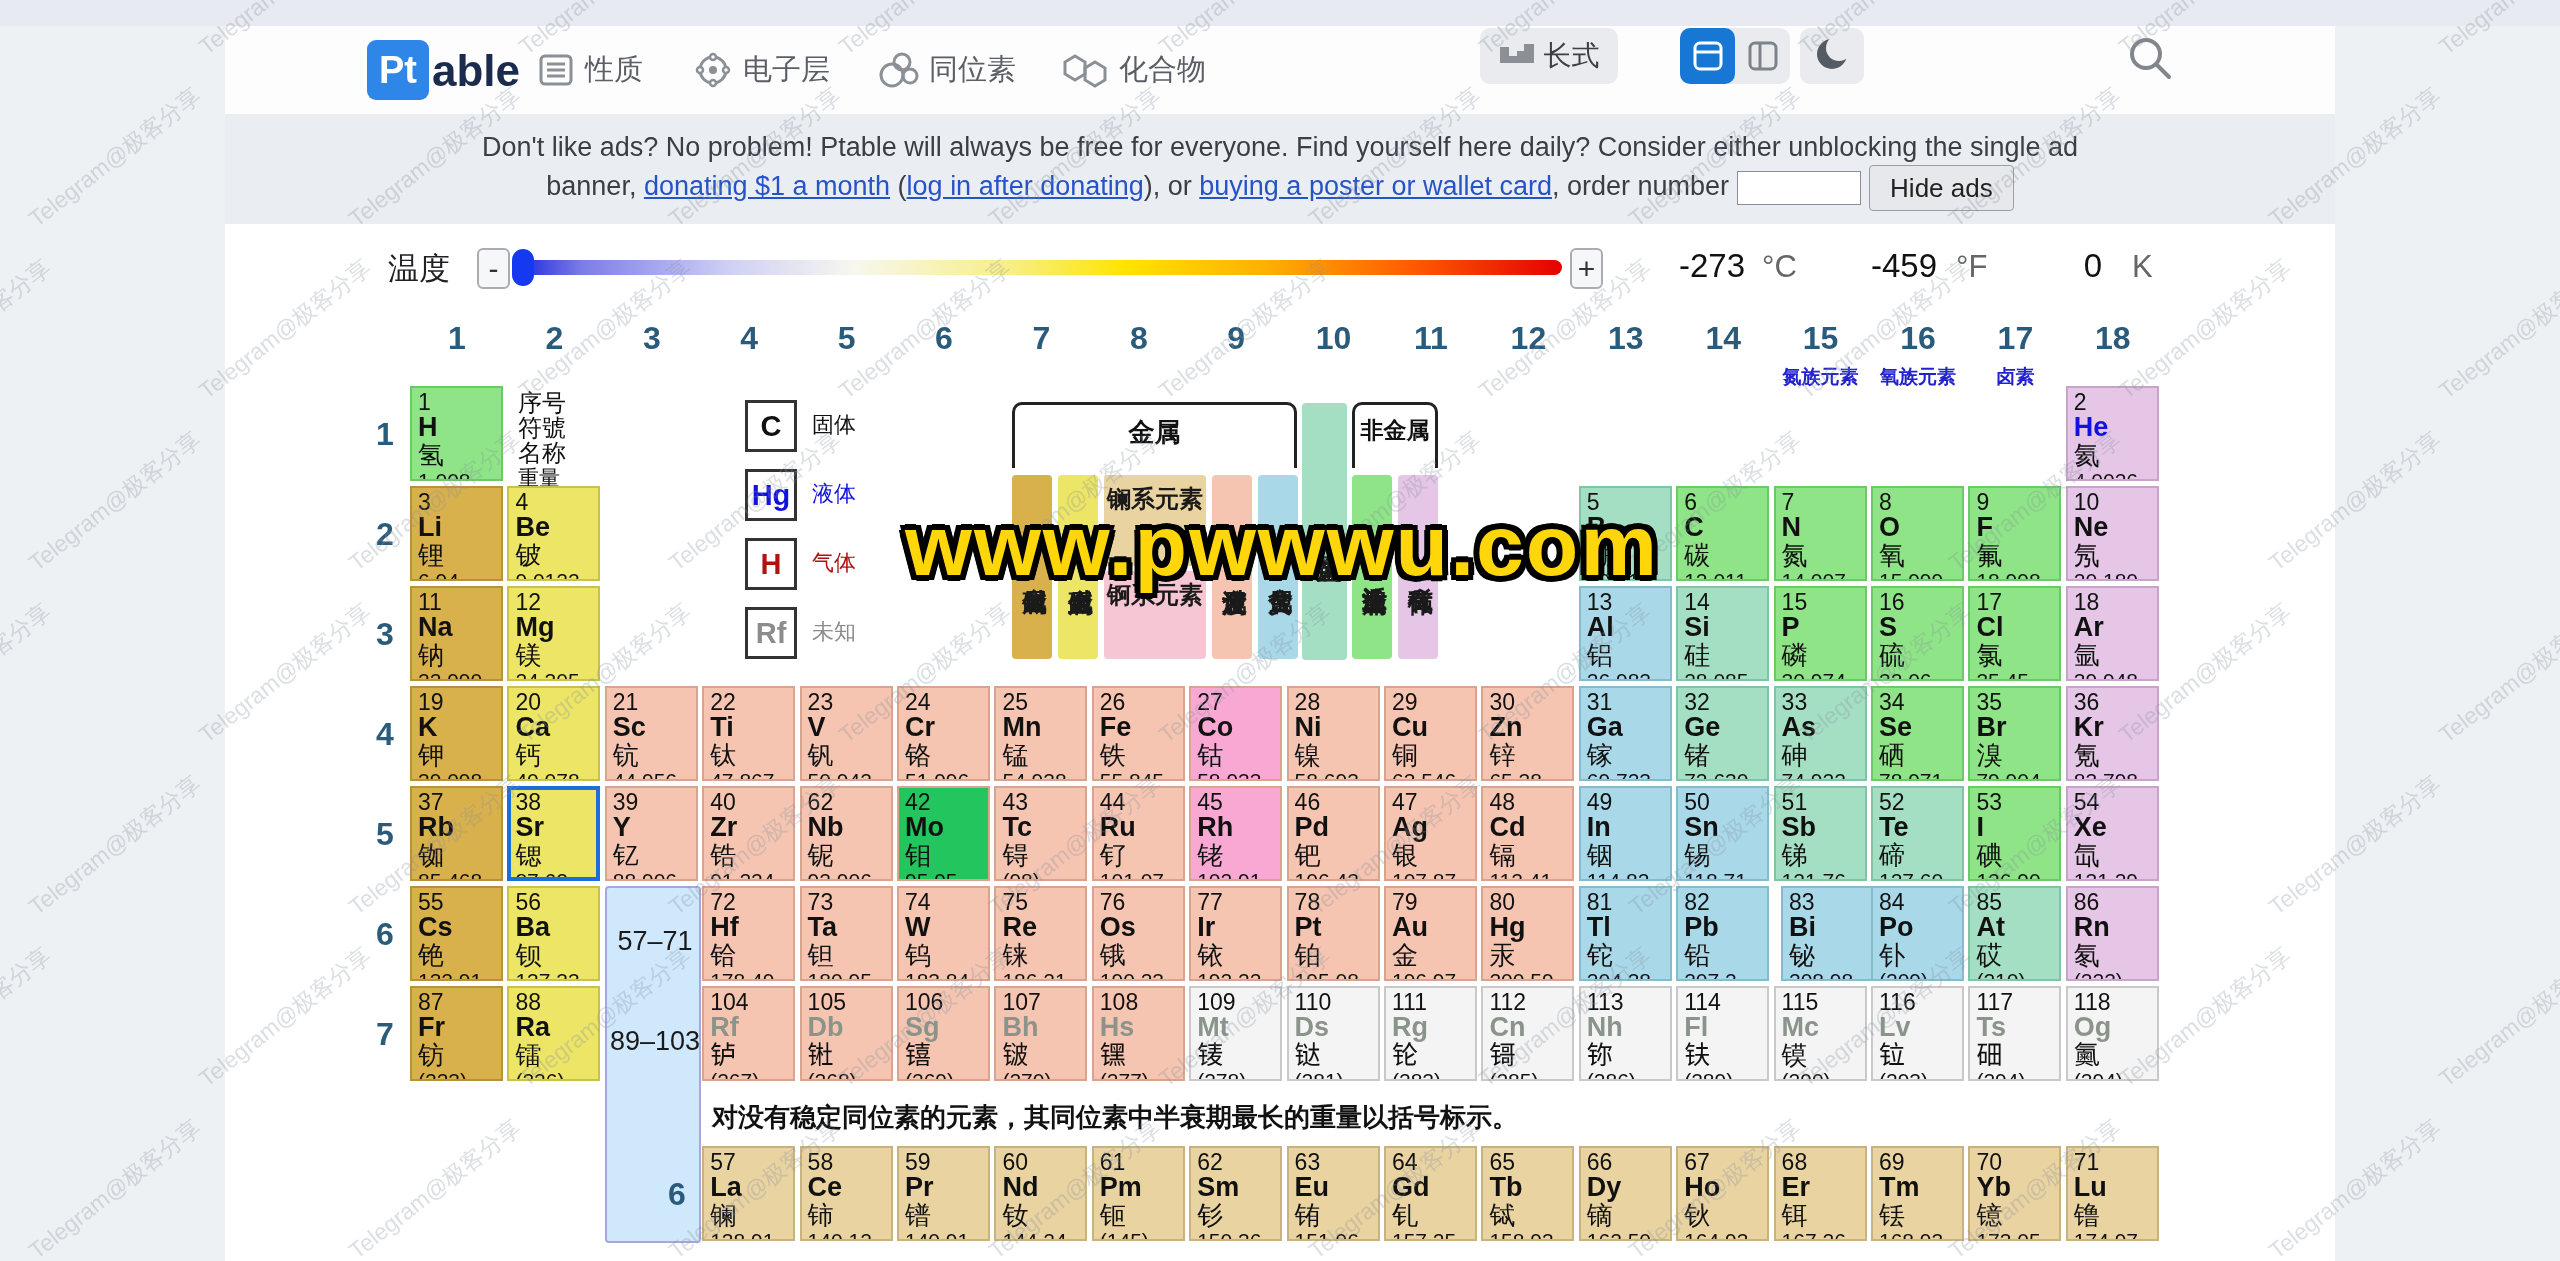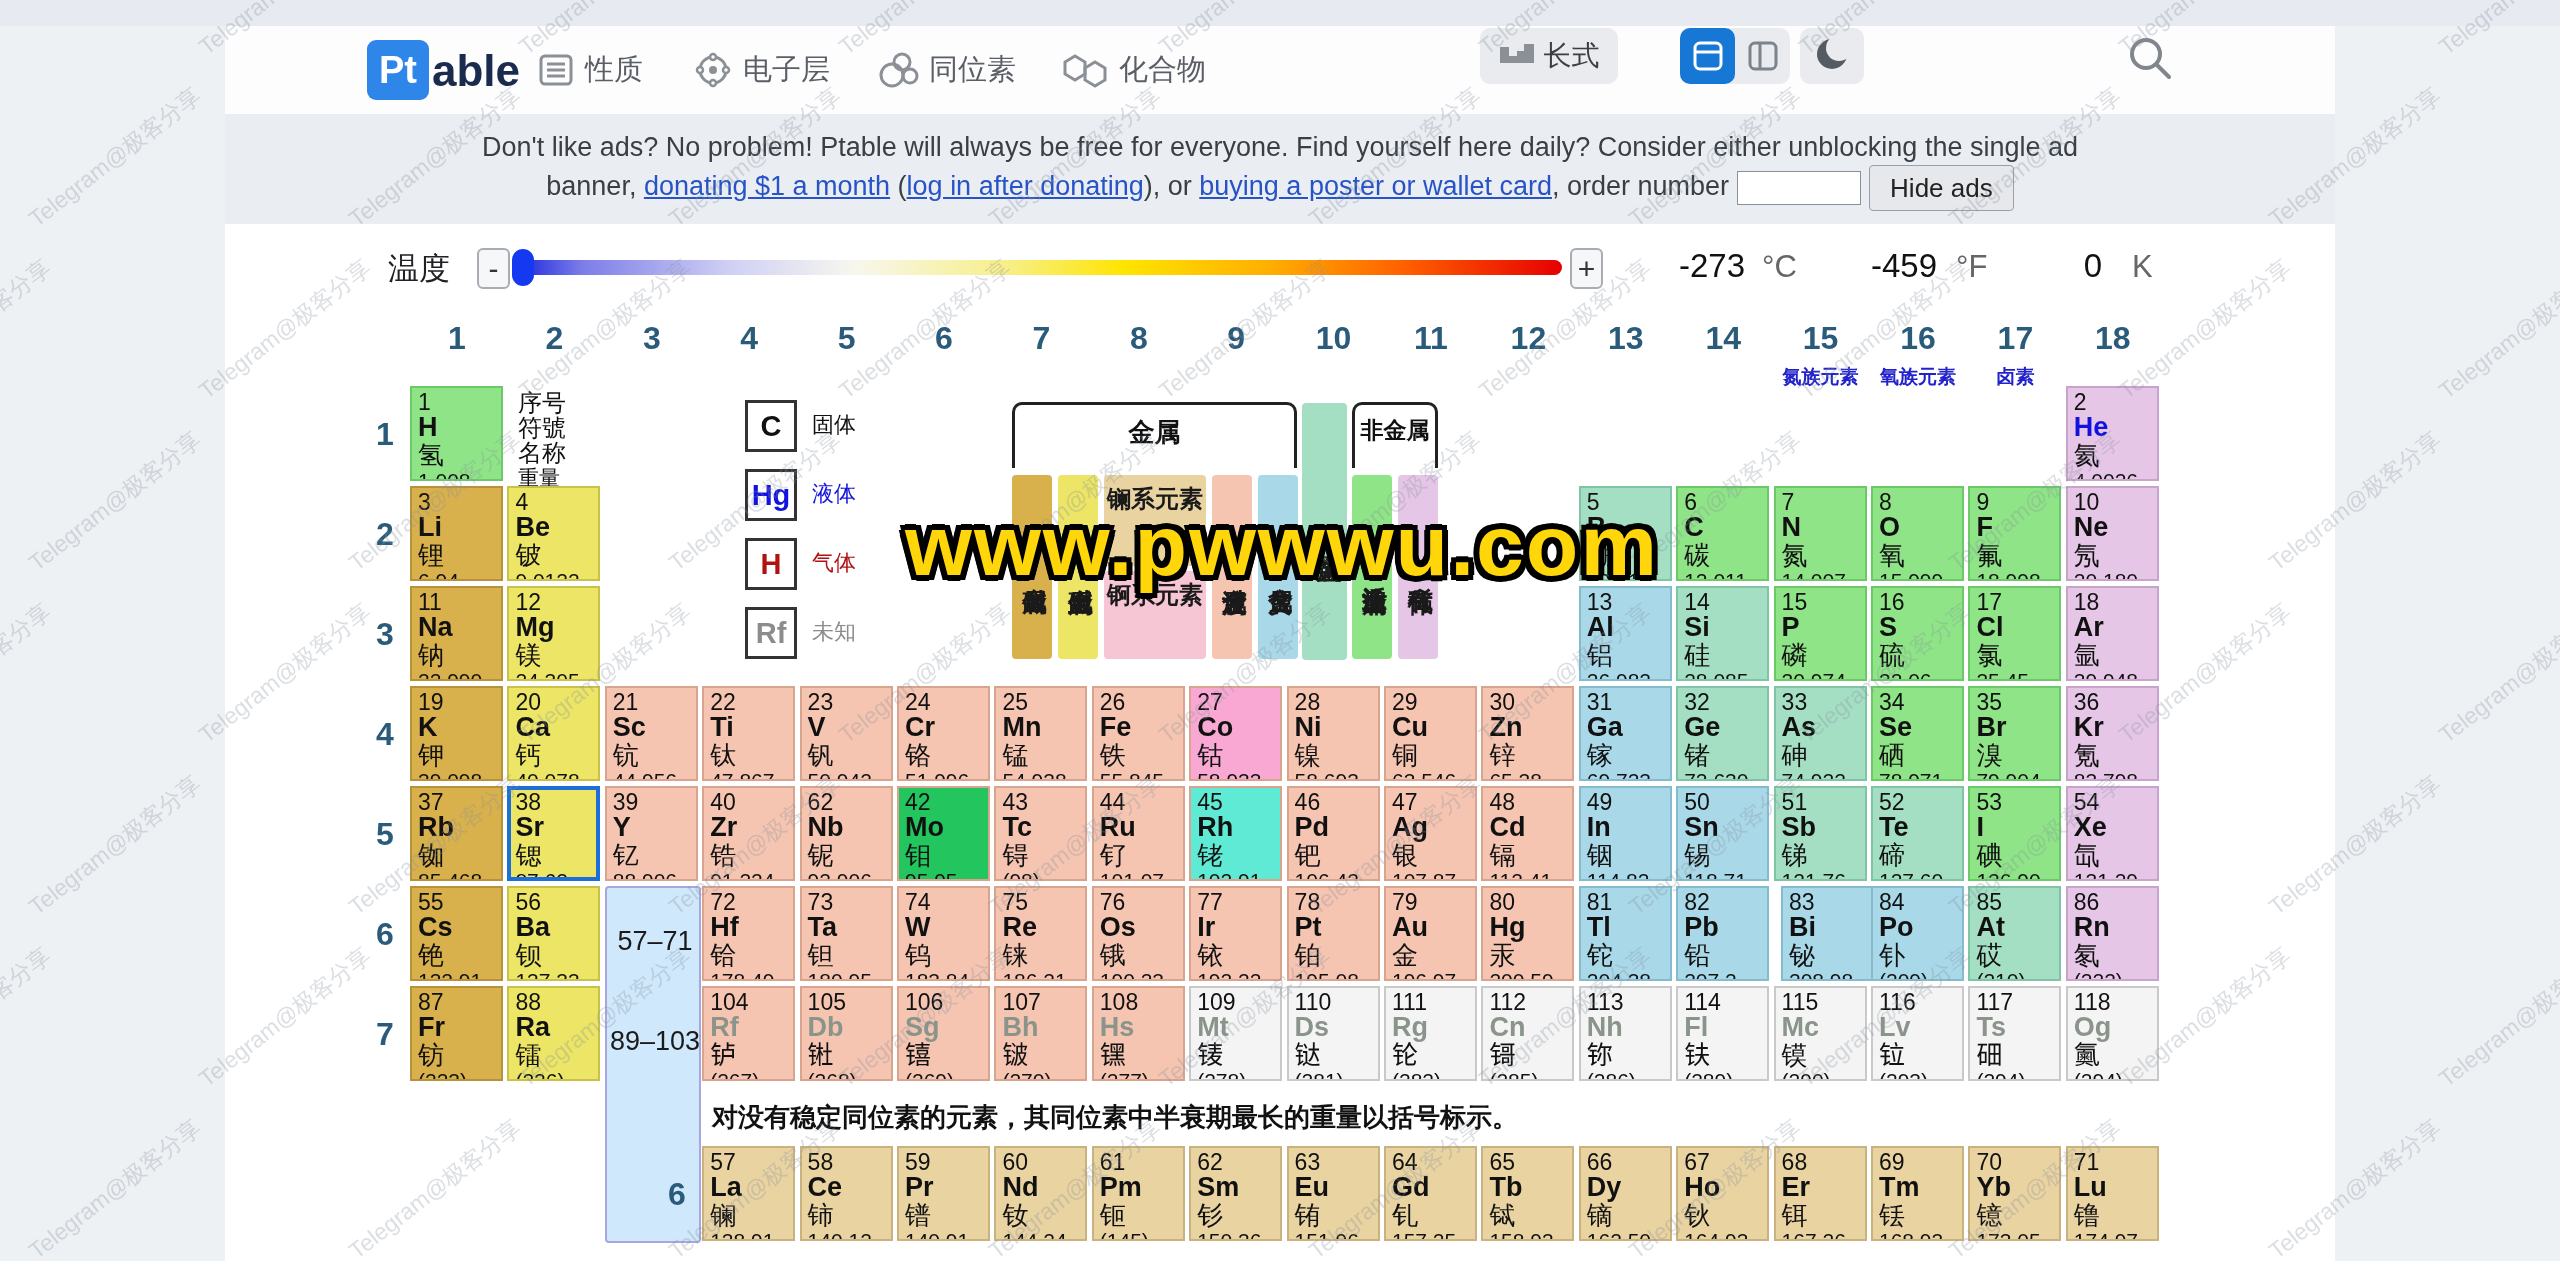--- a/index.html
+++ b/index.html
@@ -503,21 +503,21 @@
       <div class="s">Tc</div>
       <div class="z">锝</div>
       <div class="w">(98)</div>
     </div>
     <div class="abs cell" style="left: 1091.8px; top: 786px; background: rgb(245, 197, 177); border-color: rgb(217, 164, 142);">
       <div class="n">44</div>
       <div class="s">Ru</div>
       <div class="z">钌</div>
       <div class="w">101.07</div>
     </div>
-    <div class="abs cell" style="left: 1189.2px; top: 786px; background: #5eead4; border-color: rgb(217, 164, 142);">
+    <div class="abs cell" style="left: 1189.2px; top: 786px; background: #f9a8d4; border-color: rgb(217, 164, 142);">
       <div class="n">45</div>
       <div class="s">Rh</div>
       <div class="z">铑</div>
       <div class="w">102.91</div>
     </div>
     <div class="abs cell" style="left: 1286.6px; top: 786px; background: rgb(245, 197, 177); border-color: rgb(217, 164, 142);">
       <div class="n">46</div>
       <div class="s">Pd</div>
       <div class="z">钯</div>
       <div class="w">106.42</div>

